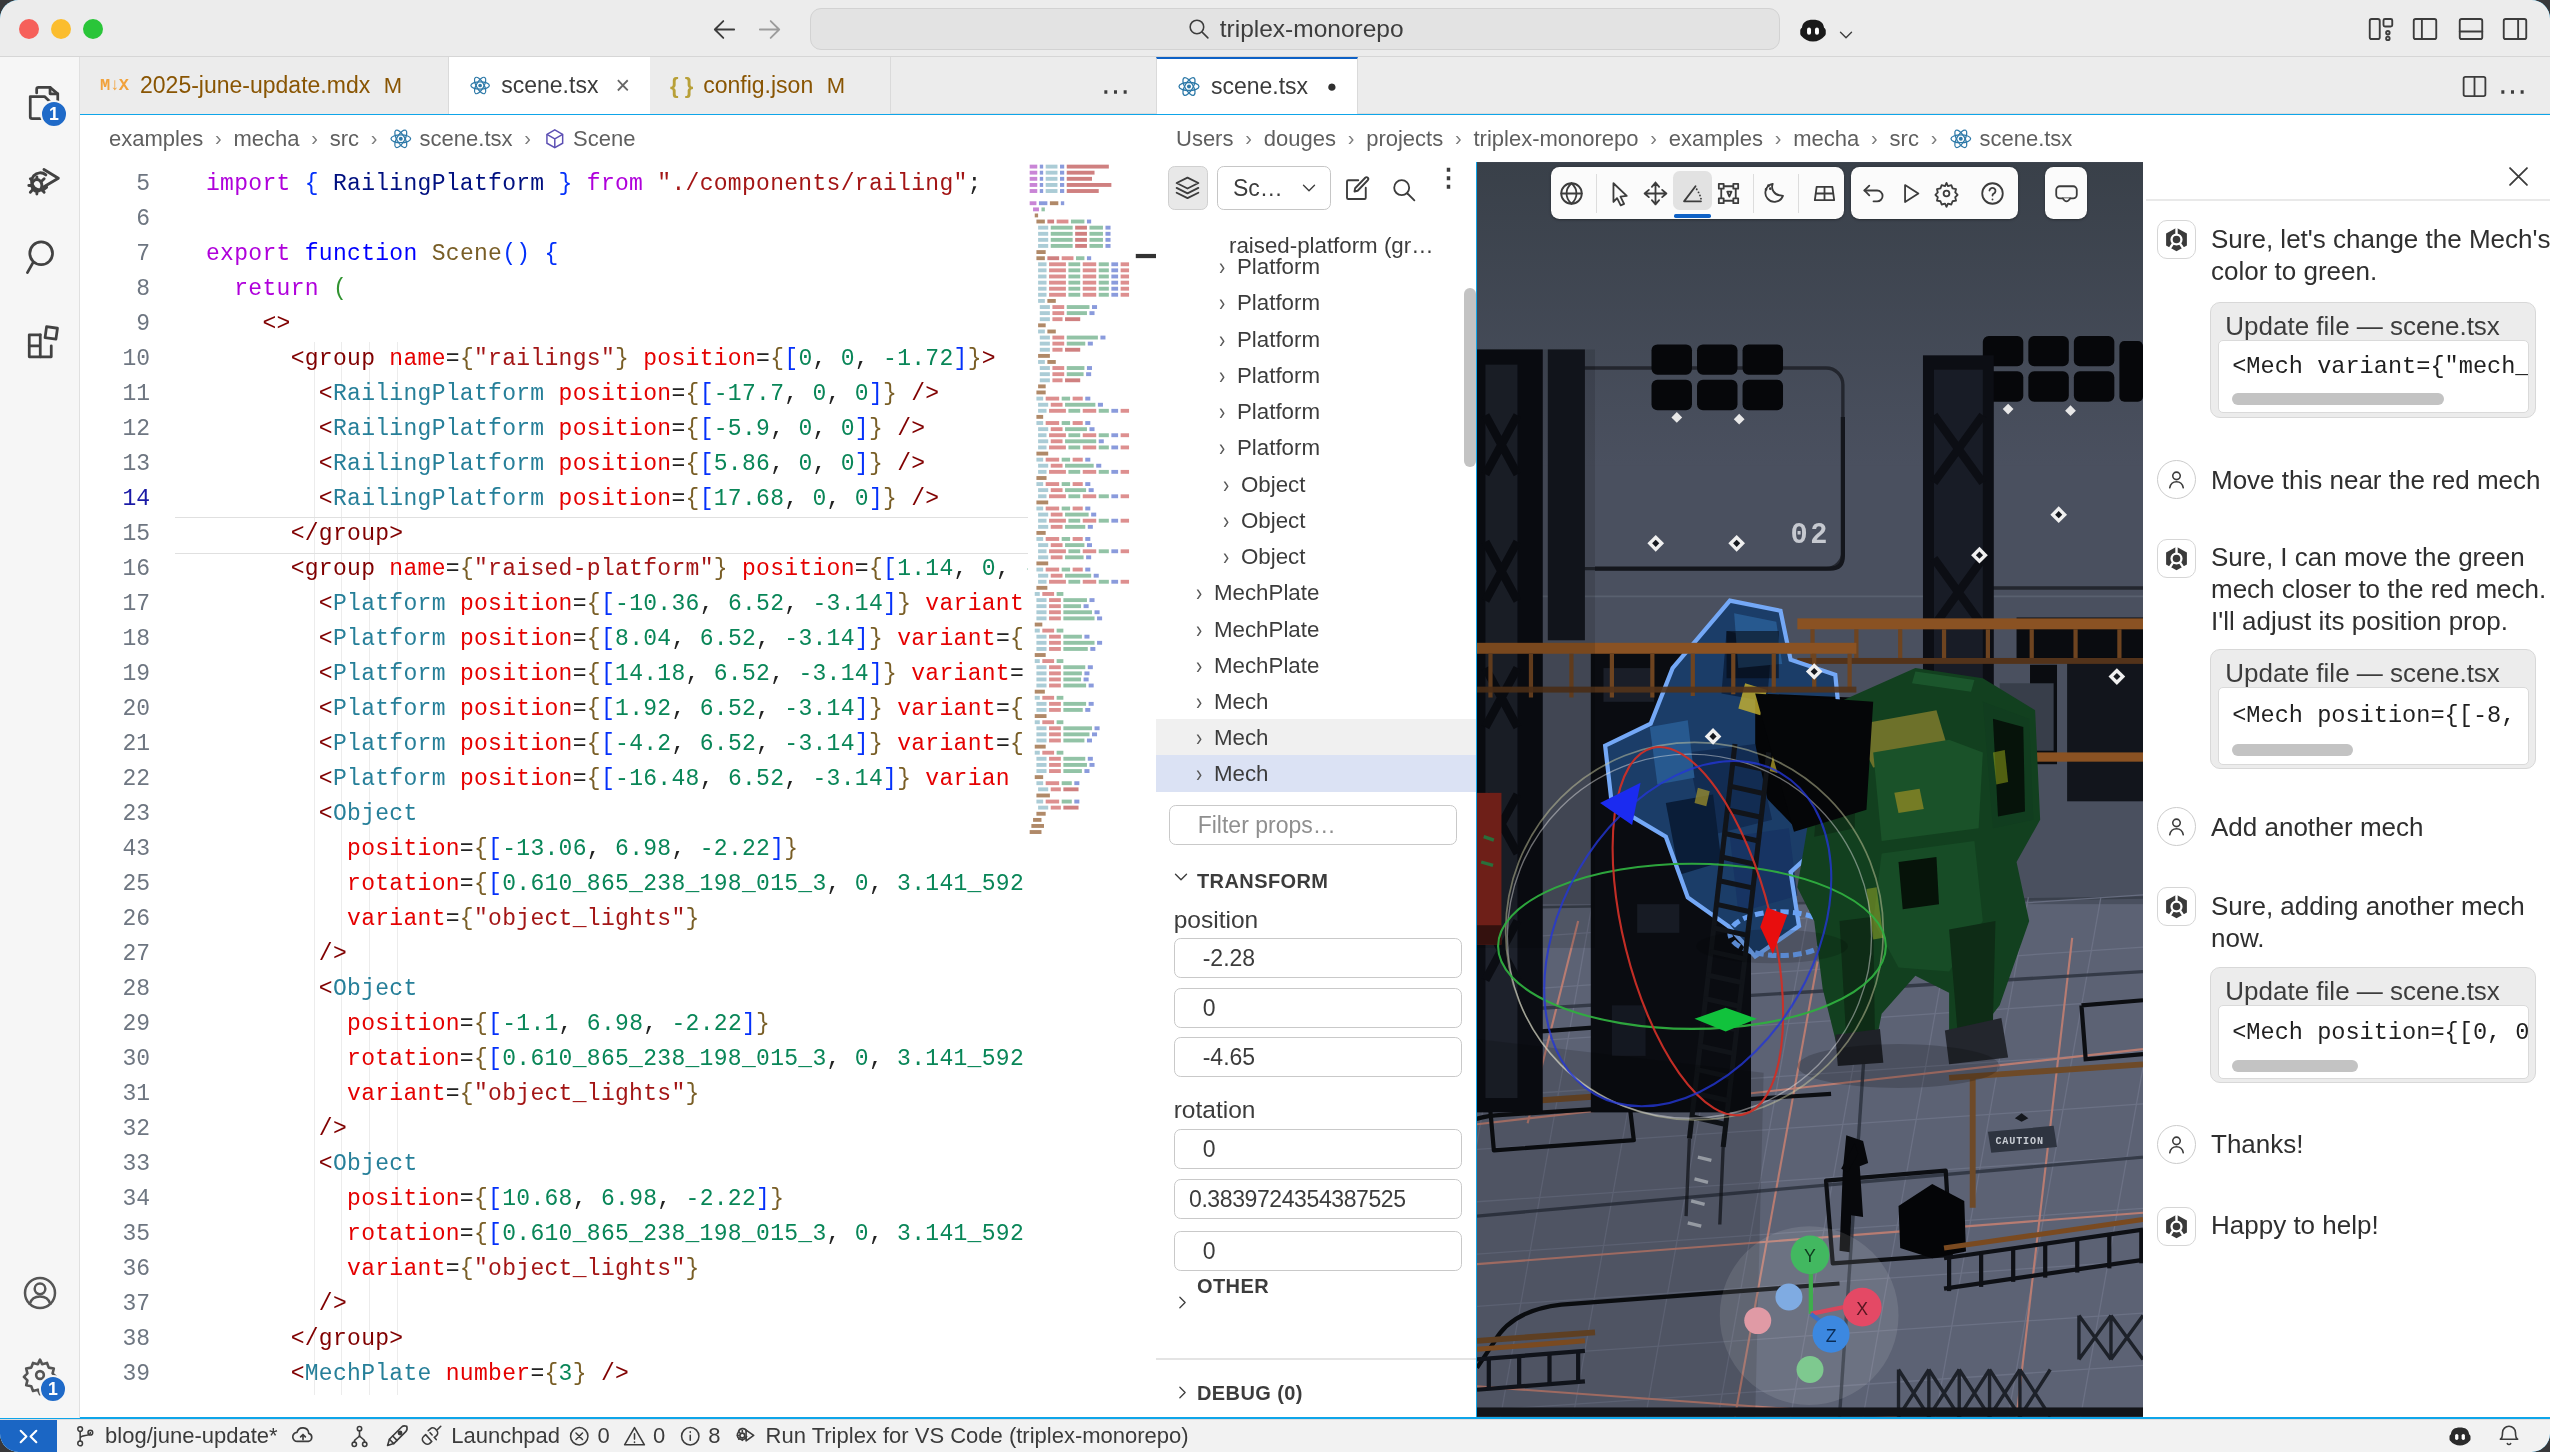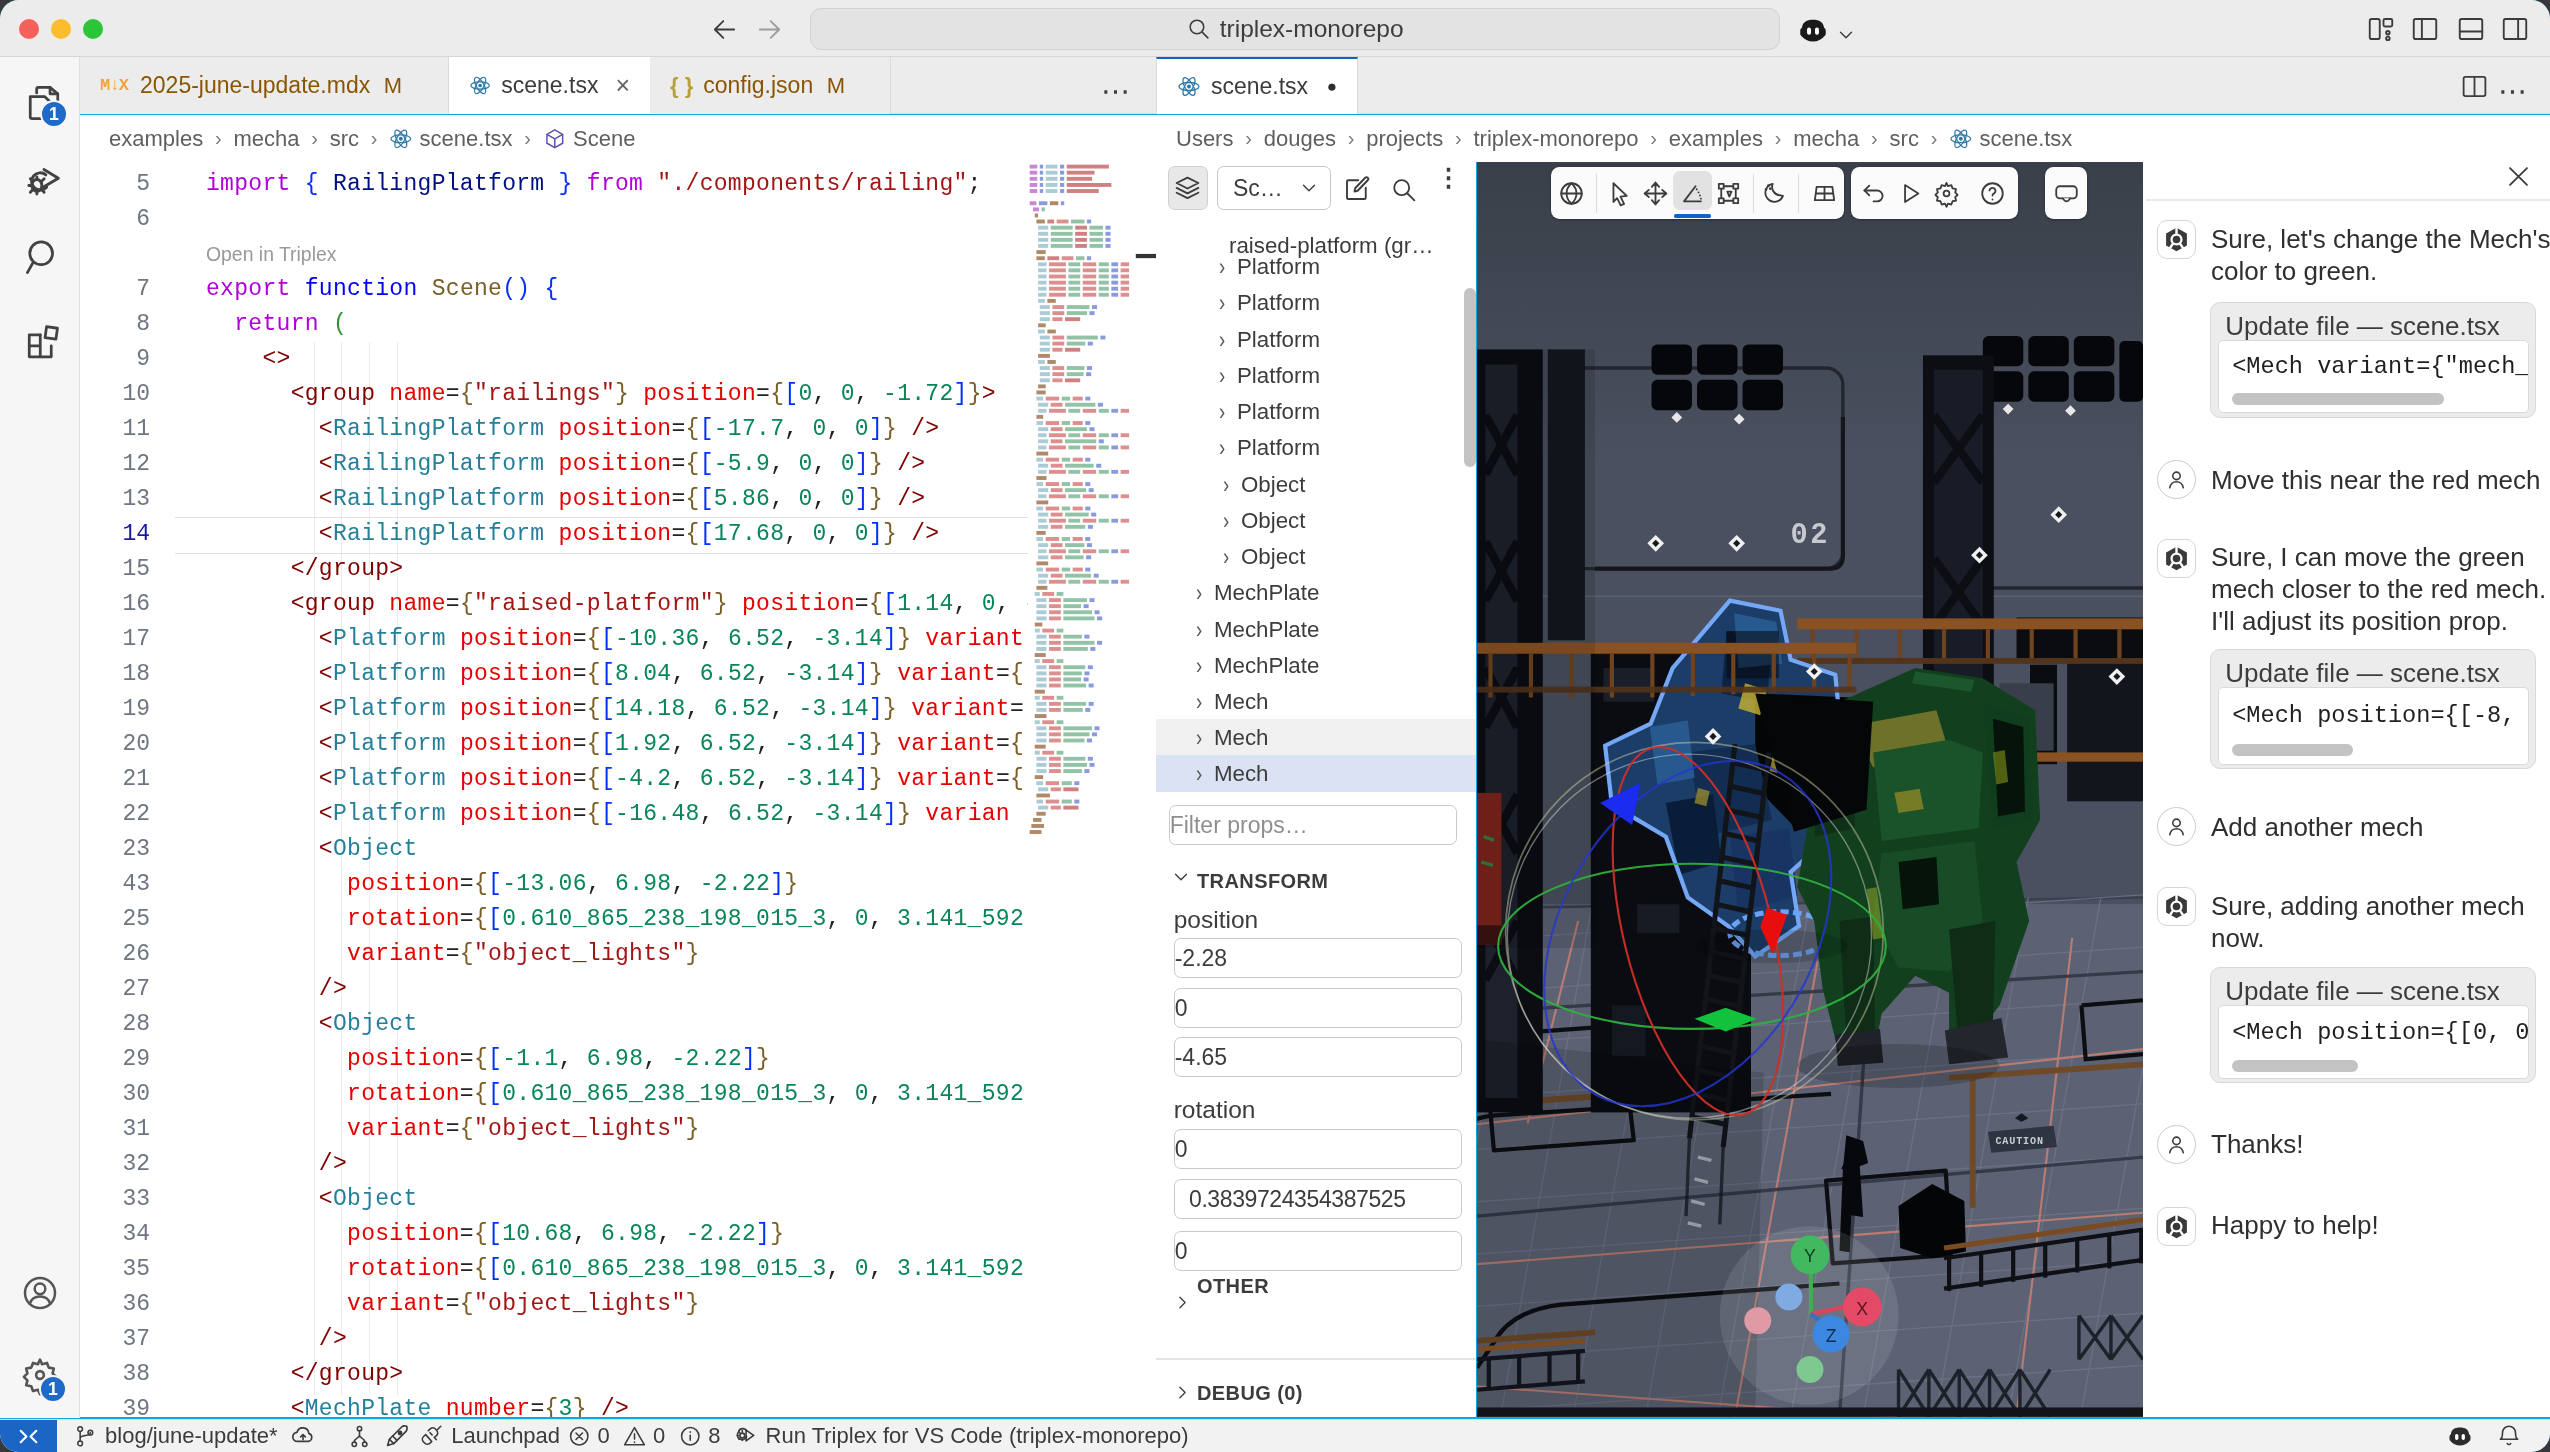--- a/index.html
+++ b/index.html
@@ -33,21 +33,21 @@
 .guide{top:180px;height:1053px;width:0.8px;background:#ececec}
 
 #minimap{left:1028px;top:162px;width:128px;height:1255px;background:#fff}
 
 #tabs2{left:1156px;top:57px;width:1394px;height:57px;background:#ececec;border-bottom:0.8px solid #dcdcdc}
 
 #panel{left:1156px;top:162px;width:320px;height:1255px;background:#fff}
 .treerow{position:absolute;left:0;width:320px;height:37px;display:flex;align-items:center;font-size:22.3px;color:#3c3c3c}
 .chv{color:#585858;font-size:18.6px;margin-right:11.8px;transform:scaleY(1.25)}
 .sect{font-size:20px;font-weight:700;color:#3c3c3c;letter-spacing:0.4px}
-.pinp{position:absolute;left:17.7px;width:288px;height:40px;border:1.3px solid #c9c9c9;border-radius:6.7px;font-size:23px;color:#3c3c3c;display:flex;align-items:center;padding-left:0;background:#fff}
+.pinp{position:absolute;left:17.7px;width:288px;height:40px;border:1.3px solid #c9c9c9;border-radius:6.7px;font-size:23px;color:#3c3c3c;display:flex;align-items:center;padding-left:28px;background:#fff}
 
 #chat{left:2143px;top:162px;width:407px;height:1255px;background:#fff;font-size:26px;color:#2f2f2f}
 .avatarR{position:absolute;left:13.5px;width:39px;height:39px;border:1.7px solid #d6d6d6;border-radius:10px;display:flex;align-items:center;justify-content:center;background:#fff}
 .avatarU{position:absolute;left:13.5px;width:39px;height:39px;border:1.7px solid #cccccc;border-radius:50%;display:flex;align-items:center;justify-content:center;background:#fff}
 .msg{position:absolute;left:68px;width:358px;line-height:32px;font-size:26px}
 .card{position:absolute;left:67px;width:326px;background:#ececec;border:1.7px solid #d8d8d8;border-radius:10px}
 .cardh{font-size:26px;color:#3c3c3c;padding:8.4px 0 6.7px 14.3px}
 .cardc{position:absolute;left:6.7px;right:5.9px;background:#fff;border:1.7px solid #dadada;border-radius:5px;font-family:"Liberation Mono",monospace;font-size:23.6px;color:#1f1f1f;white-space:pre;overflow:hidden}
 .pbar{position:absolute;left:13.5px;background:#c3c3c3;border-radius:5.9px;height:11.8px}
 .chip{height:30px;border:1.7px solid #b9b9b9;border-radius:15px;font-size:19px;color:#3c3c3c;display:inline-flex;align-items:center;padding:0 9.3px;margin-right:5px;background:#fff;white-space:nowrap}
@@ -211,21 +211,20 @@
 <div class="abs" id="editor">
 <div class="abs guide" style="left:234px"></div>
 <div class="abs guide" style="left:261px"></div>
 <div class="abs guide" style="left:289px"></div>
 <div class="abs guide" style="left:317px"></div>
 <div class="abs" id="lnhl"></div>
 <div class="abs" id="codelines">
 <div class="cl"><span class="ln">4</span><span class="ct">  </span></div>
 <div class="cl"><span class="ln">5</span><span class="ct"><span class="k">import</span><span class="br"> { </span><span class="pl">RailingPlatform</span><span class="br"> }</span> <span class="k">from</span> <span class="str">"./components/railing"</span><span class="pun">;</span></span></div>
 <div class="cl"><span class="ln">6</span></div>
-<div class="cl"><span class="ct lens">Open in Triplex</span></div>
 <div class="cl"><span class="ln">7</span><span class="ct"><span class="k">export</span> <span class="fn">function</span> <span class="cls">Scene</span><span class="br">()</span> <span class="br">{</span></span></div>
 <div class="cl"><span class="ln">8</span><span class="ct">  <span class="k">return</span> <span class="bg2">(</span></span></div>
 <div class="cl"><span class="ln">9</span><span class="ct">    <span class="tagm">&lt;&gt;</span></span></div>
 <div class="cl"><span class="ln">10</span><span class="ct">      <span class="tagm">&lt;group</span> <span class="attr">name</span><span class="pun">=</span><span class="bw">{</span><span class="str">"railings"</span><span class="bw">}</span> <span class="attr">position</span><span class="pun">=</span><span class="bw">{</span><span class="br">[</span><span class="n">0</span><span class="pun">,</span> <span class="n">0</span><span class="pun">,</span> <span class="n">-1.72</span><span class="br">]</span><span class="bw">}</span><span class="tagm">&gt;</span></span></div>
 <div class="cl"><span class="ln">11</span><span class="ct">        <span class="tagm">&lt;</span><span class="tagc">RailingPlatform</span> <span class="attr">position</span><span class="pun">=</span><span class="bw">{</span><span class="br">[</span><span class="n">-17.7</span><span class="pun">,</span> <span class="n">0</span><span class="pun">,</span> <span class="n">0</span><span class="br">]</span><span class="bw">}</span> <span class="tagm">/&gt;</span></span></div>
 <div class="cl"><span class="ln">12</span><span class="ct">        <span class="tagm">&lt;</span><span class="tagc">RailingPlatform</span> <span class="attr">position</span><span class="pun">=</span><span class="bw">{</span><span class="br">[</span><span class="n">-5.9</span><span class="pun">,</span> <span class="n">0</span><span class="pun">,</span> <span class="n">0</span><span class="br">]</span><span class="bw">}</span> <span class="tagm">/&gt;</span></span></div>
 <div class="cl"><span class="ln">13</span><span class="ct">        <span class="tagm">&lt;</span><span class="tagc">RailingPlatform</span> <span class="attr">position</span><span class="pun">=</span><span class="bw">{</span><span class="br">[</span><span class="n">5.86</span><span class="pun">,</span> <span class="n">0</span><span class="pun">,</span> <span class="n">0</span><span class="br">]</span><span class="bw">}</span> <span class="tagm">/&gt;</span></span></div>
 <div class="cl"><span class="ln" style="color:#1a1aa6">14</span><span class="ct">        <span class="tagm">&lt;</span><span class="tagc">RailingPlatform</span> <span class="attr">position</span><span class="pun">=</span><span class="bw">{</span><span class="br">[</span><span class="n">17.68</span><span class="pun">,</span> <span class="n">0</span><span class="pun">,</span> <span class="n">0</span><span class="br">]</span><span class="bw">}</span> <span class="tagm">/&gt;</span></span></div>
 <div class="cl"><span class="ln">15</span><span class="ct">      <span class="tagm">&lt;/group&gt;</span></span></div>
 <div class="cl"><span class="ln">16</span><span class="ct">      <span class="tagm">&lt;group</span> <span class="attr">name</span><span class="pun">=</span><span class="bw">{</span><span class="str">"raised-platform"</span><span class="bw">}</span> <span class="attr">position</span><span class="pun">=</span><span class="bw">{</span><span class="br">[</span><span class="n">1.14</span><span class="pun">,</span> <span class="n">0</span><span class="pun">,</span> <span class="n">-3.0</span></span></div>

